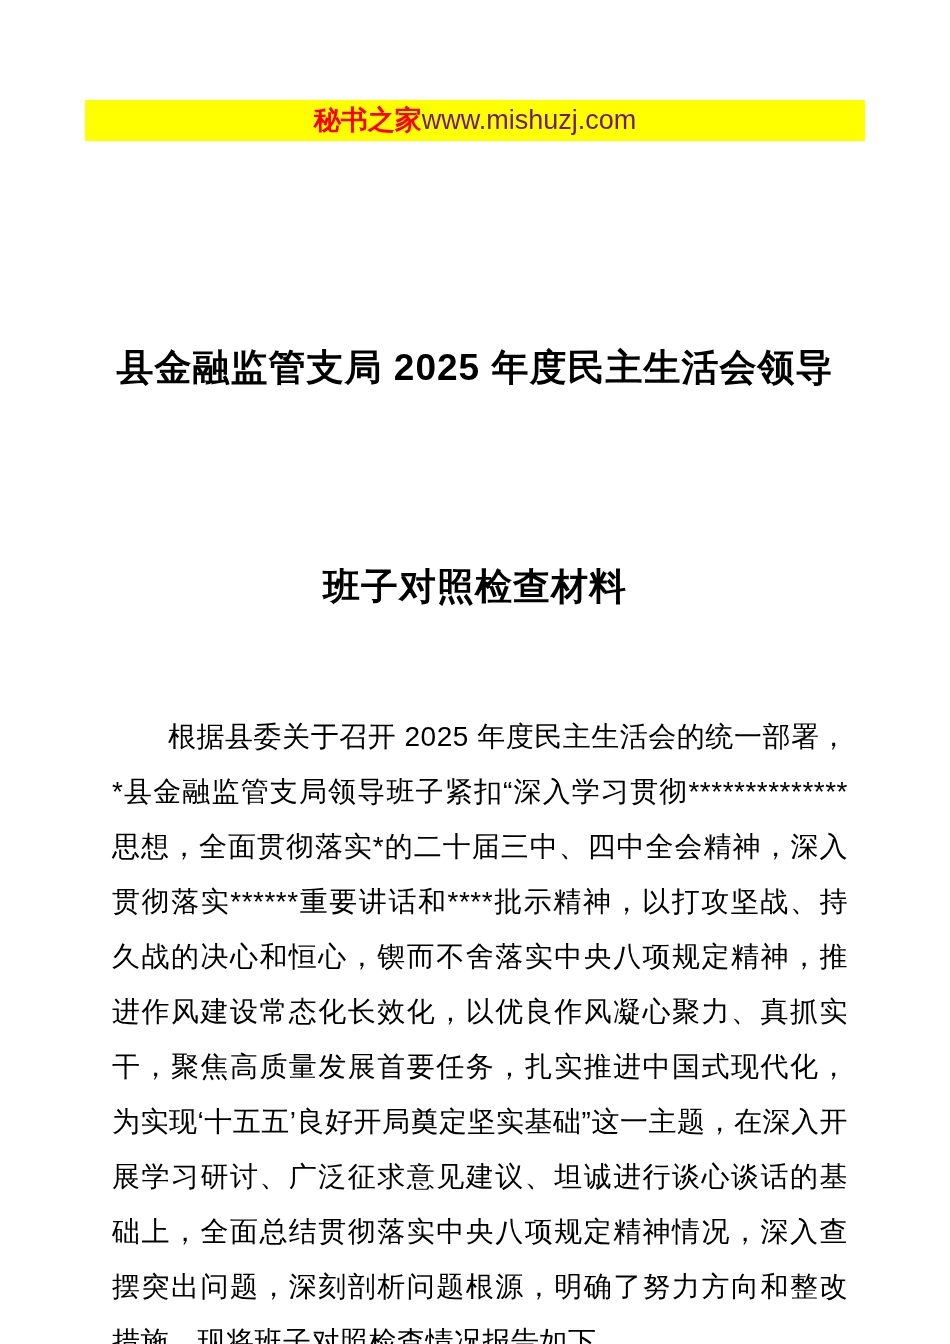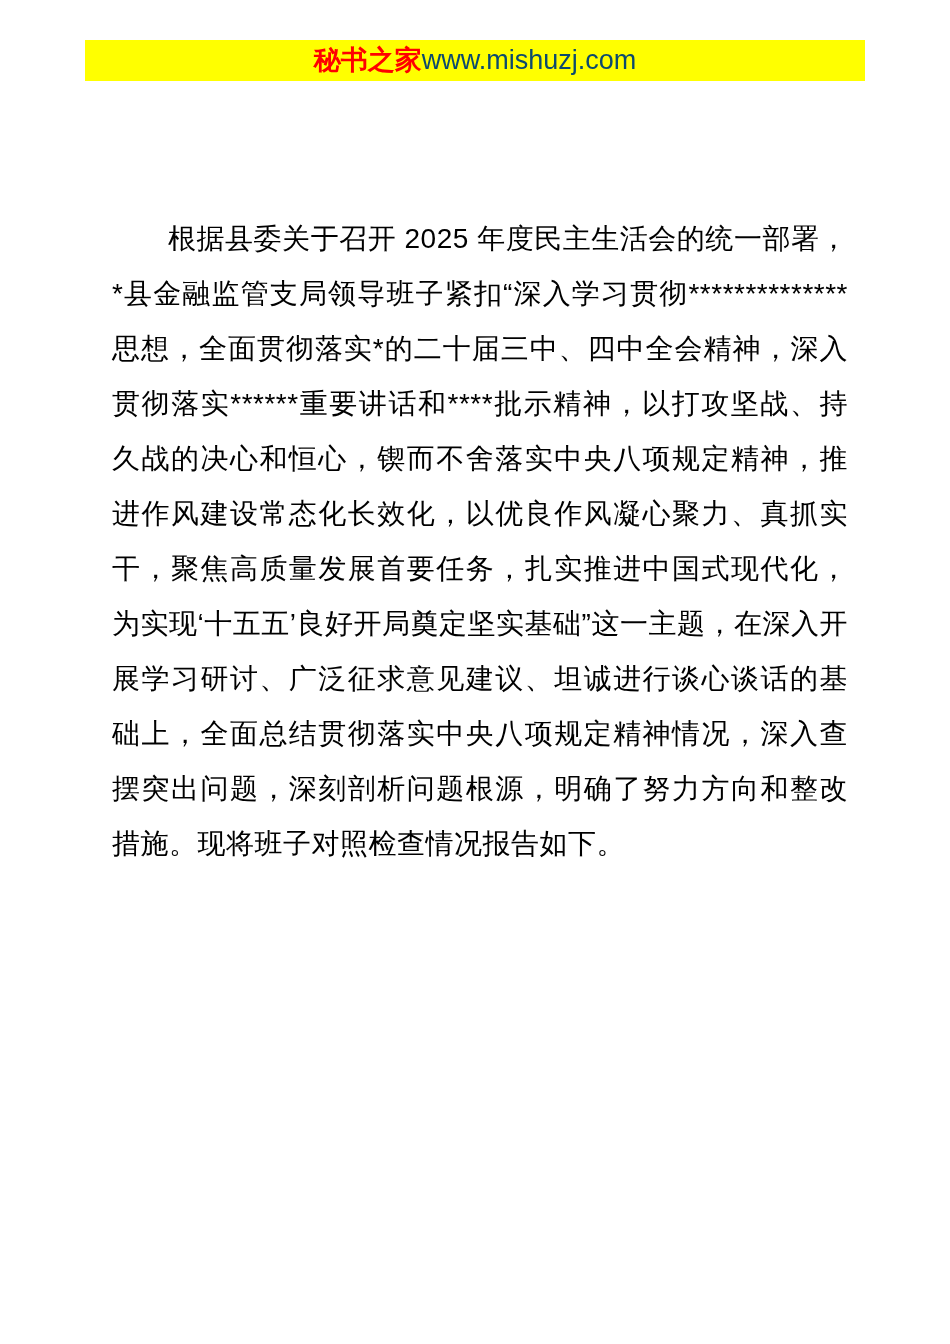--- a/index.html
+++ b/index.html
@@ -7,38 +7,38 @@
     width: 950px;
     height: 1344px;
     background: #ffffff;
     color: #000000;
     font-family: "Liberation Sans", "DejaVu Sans", sans-serif;
     overflow: hidden;
   }
   .banner {
     width: 780px;
     height: 41px;
-    margin: 40px auto 0 auto;
+    margin: 100px auto 0 auto;
     background: #ffff00;
     display: flex;
     align-items: center;
     justify-content: center;
     font-size: 27px;
     white-space: pre;
     line-height: 1;
   }
   .banner .brand {
     color: #ff0000;
     font-weight: bold;
   }
   .banner .tagline {
     color: #000000;
   }
   .banner .url {
-    color: #0c4a6e;
+    color: #701a75;
   }
   .doc-title {
     margin-top: 44px;
     text-align: center;
     font-size: 37px;
     line-height: 73px;
     font-weight: bold;
     letter-spacing: 1px;
     white-space: pre;
   }
@@ -56,18 +56,20 @@
   }
 </style>
 </head>
 <body>
 
 <div class="banner">
   <span class="brand">秘书之家</span><span class="url">www.mishuzj.com</span>
 </div>
 
 <div class="doc-title">
+  <div>县金融监管支局 2025 年度民主生活会领导</div>
+  <div>班子对照检查材料</div>
 </div>
 
 <div class="doc-body">
   <p class="body-paragraph">根据县委关于召开 2025 年度民主生活会的统一部署，*县金融监管支局领导班子紧扣“深入学习贯彻**************思想，全面贯彻落实*的二十届三中、四中全会精神，深入贯彻落实******重要讲话和****批示精神，以打攻坚战、持久战的决心和恒心，锲而不舍落实中央八项规定精神，推进作风建设常态化长效化，以优良作风凝心聚力、真抓实干，聚焦高质量发展首要任务，扎实推进中国式现代化，为实现‘十五五’良好开局奠定坚实基础”这一主题，在深入开展学习研讨、广泛征求意见建议、坦诚进行谈心谈话的基础上，全面总结贯彻落实中央八项规定精神情况，深入查摆突出问题，深刻剖析问题根源，明确了努力方向和整改措施。现将班子对照检查情况报告如下。</p>
 
 </div>
 
 </body></html>

